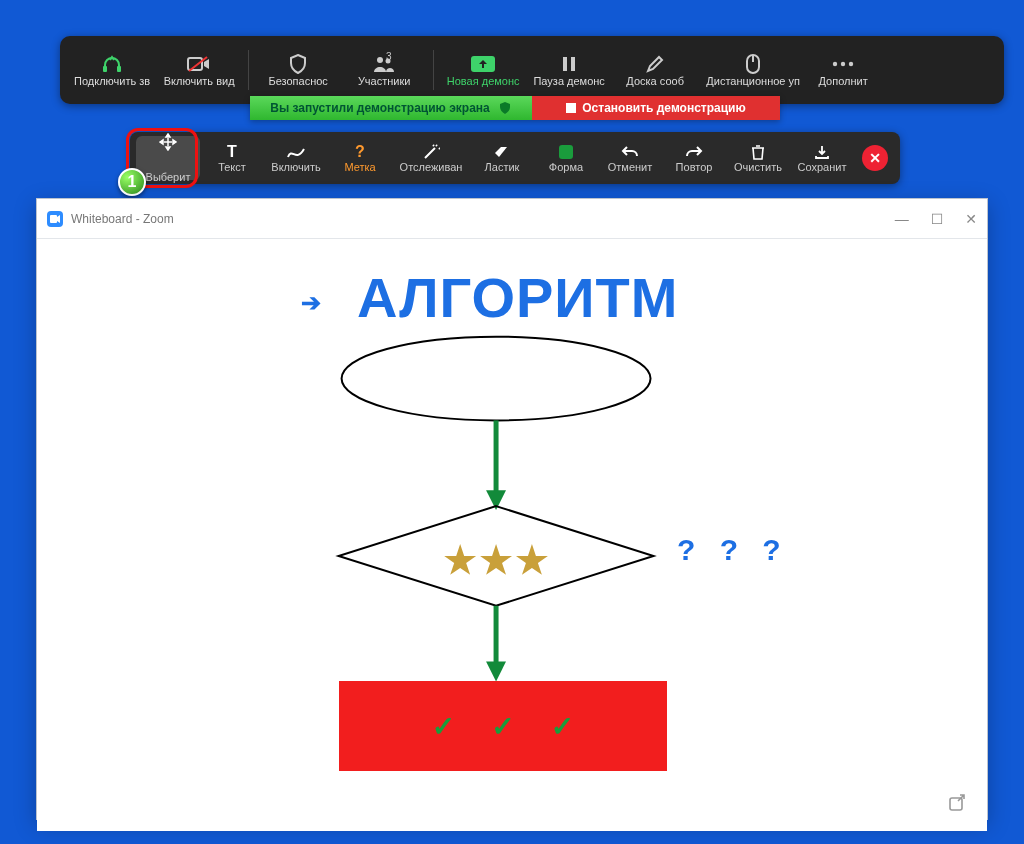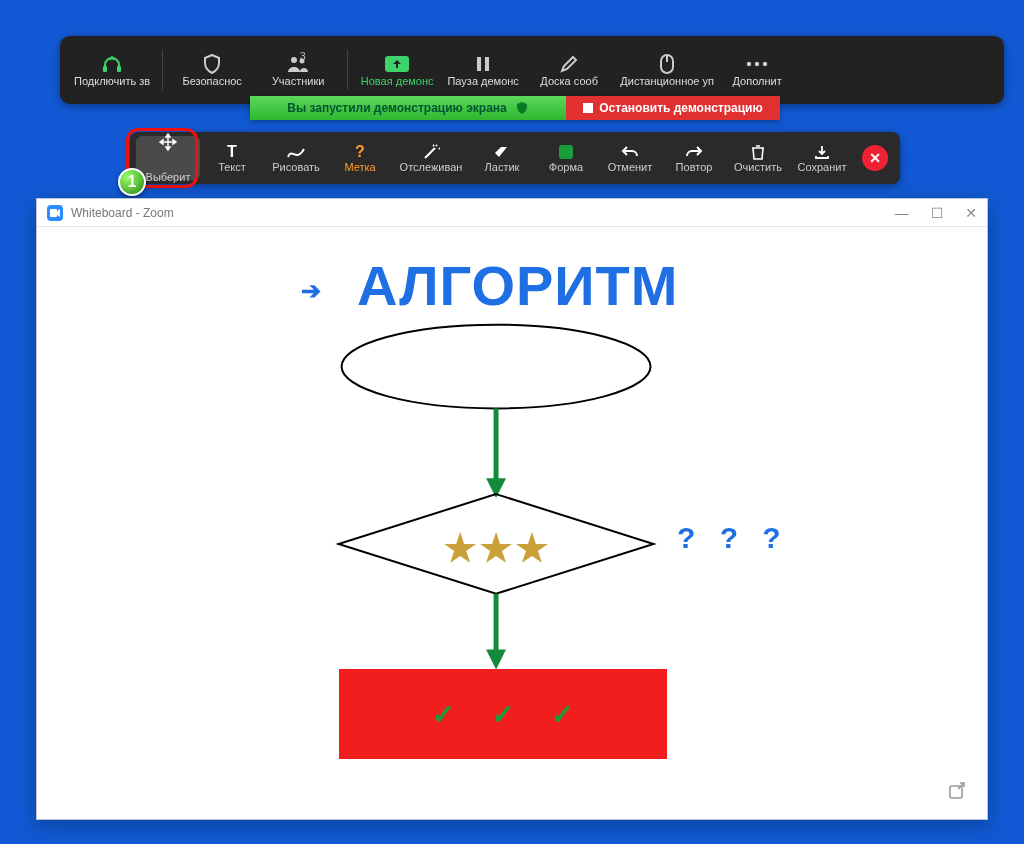--- a/index.html
+++ b/index.html
@@ -51,21 +51,21 @@
   .status-green {
     flex: 1;
     background: linear-gradient(#5bd85b,#2fb72f);
     color: #0a3; color:#083;
     display:flex; align-items:center; justify-content:center;
     font-weight:bold; color:#064; color:#063;
     color:#042;
   }
   .status-green span { color:#053; }
   .status-red {
-    width: 214px;
+    width: 248px;
     background: #e03030;
     color: #fff;
     display:flex; align-items:center; justify-content:center;
     font-weight:bold;
     gap:6px;
   }
 
   
   .anno-bar {
     position: absolute;
@@ -131,21 +131,21 @@
   
   .wb-window {
     position:absolute;
     top: 198px; left: 36px;
     width: 952px; height: 622px;
     background:#fff;
     border:1px solid #bcc3ce;
     box-shadow: 0 6px 20px rgba(0,0,0,.25);
   }
   .wb-title {
-    height: 28px;
+    height: 40px;
     display:flex; align-items:center;
     padding: 0 10px;
     font-size:12px; color:#777;
     border-bottom:1px solid #e3e6ea;
     gap:8px;
   }
   .wb-title .win-ico {
     width:16px; height:16px; background:#2d8cff; border-radius:4px;
     display:flex; align-items:center; justify-content:center;
   }
@@ -190,20 +190,30 @@
   <div class="ctrl">
     <div class="ico">
       <svg width="22" height="18" viewBox="0 0 22 18">
           <path d="M4 12v-2a7 7 0 0114 0v2" fill="none" stroke="#3ed36a" stroke-width="2"></path>
           <rect x="2" y="11" width="4" height="6" rx="1" fill="#3ed36a"></rect>
           <rect x="16" y="11" width="4" height="6" rx="1" fill="#3ed36a"></rect>
           <path d="M11 2l0 -0 M9 5l2-3 2 3" stroke="#3ed36a" stroke-width="2" fill="none"></path>
         </svg>
     </div>
     <span>Подключить зв</span>
+  </div>
+  <div class="ctrl">
+    <div class="ico">
+      <svg width="24" height="16" viewBox="0 0 24 16">
+          <rect x="1" y="2" width="14" height="12" rx="2" fill="none" stroke="#ccc" stroke-width="2"></rect>
+          <path d="M17 6l5-3v10l-5-3z" fill="#ccc"></path>
+          <line x1="2" y1="15" x2="20" y2="1" stroke="#e33" stroke-width="2"></line>
+        </svg>
+    </div>
+    <span>Включить вид</span>
   </div>
   <div style="width:1px;height:40px;background:#444;margin:0 6px"></div>
   <div class="ctrl">
     <div class="ico">
       <svg width="18" height="20" viewBox="0 0 18 20">
           <path d="M9 1l7 3v5c0 5-3 8-7 10C5 17 2 14 2 9V4z" fill="none" stroke="#ccc" stroke-width="2"></path>
         </svg>
     </div>
     <span>Безопаснос</span>
   </div>
@@ -294,21 +304,21 @@
   <div class="tool">
     <div class="ti" style="color:#fff;font-weight:bold;font-size:16px">T</div>
     <span>Текст</span>
   </div>
   <div class="tool">
     <div class="ti">
         <svg width="18" height="14" viewBox="0 0 18 14">
           <path d="M1 12c4-10 8 6 16-8" stroke="#fff" stroke-width="2" fill="none"></path>
         </svg>
       </div>
-    <span>Рисовать</span>
+    <span>Включить</span>
   </div>
   <div class="tool mark">
     <div class="ti" style="color:#ff9a2e;font-weight:bold;font-size:16px">?</div>
     <span>Метка</span>
   </div>
   <div class="tool" style="width:78px">
     <div class="ti">
         <svg width="18" height="18" viewBox="0 0 18 18">
           <path d="M3 15L13 5m1-3l1 1m2 2l1 1m-5-3l0 0M11 2l1 1" stroke="#fff" stroke-width="2"></path>
         </svg>

